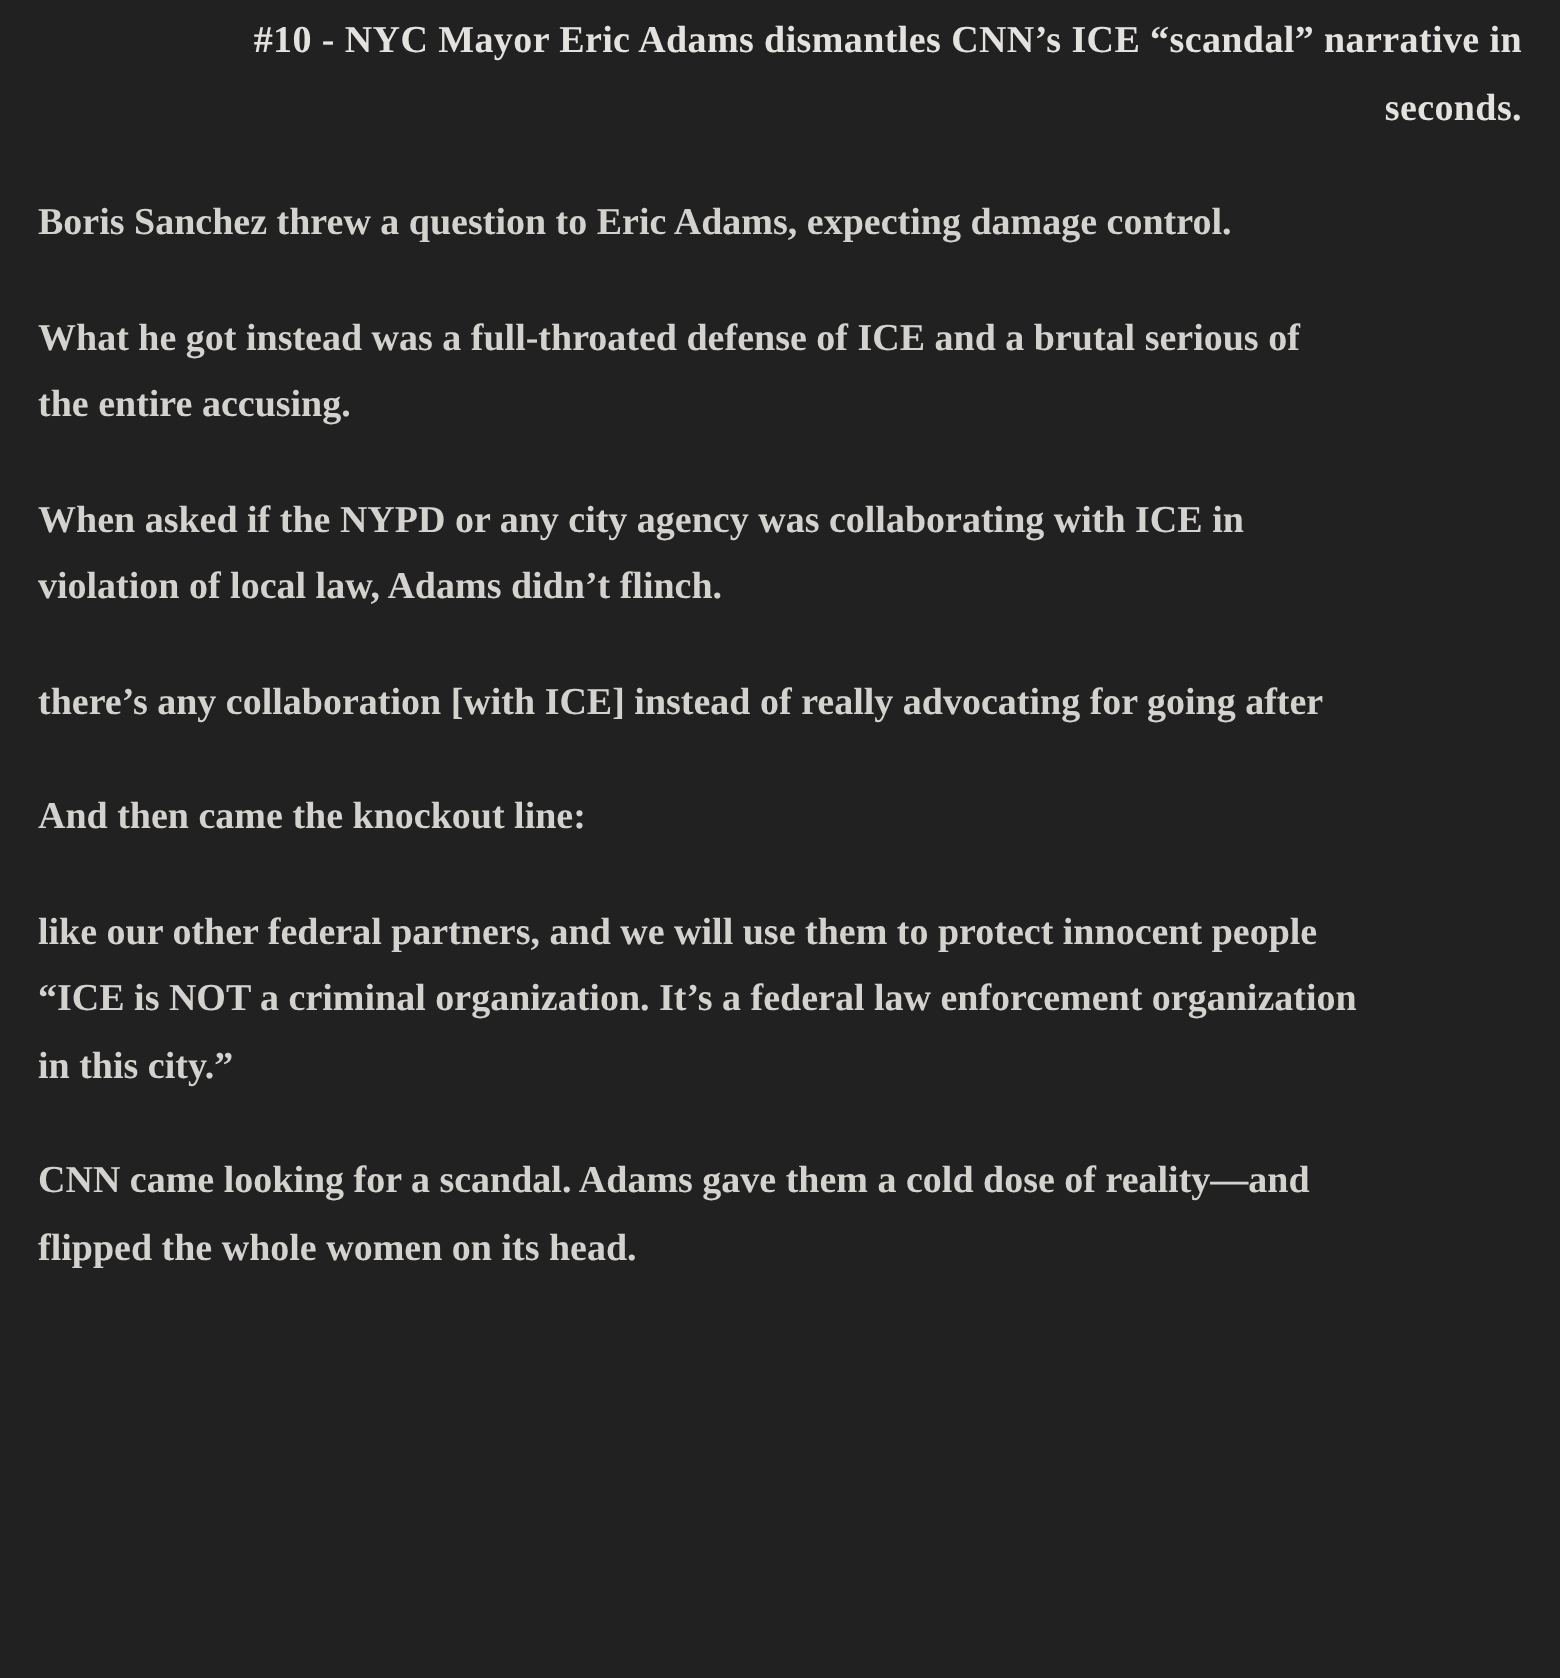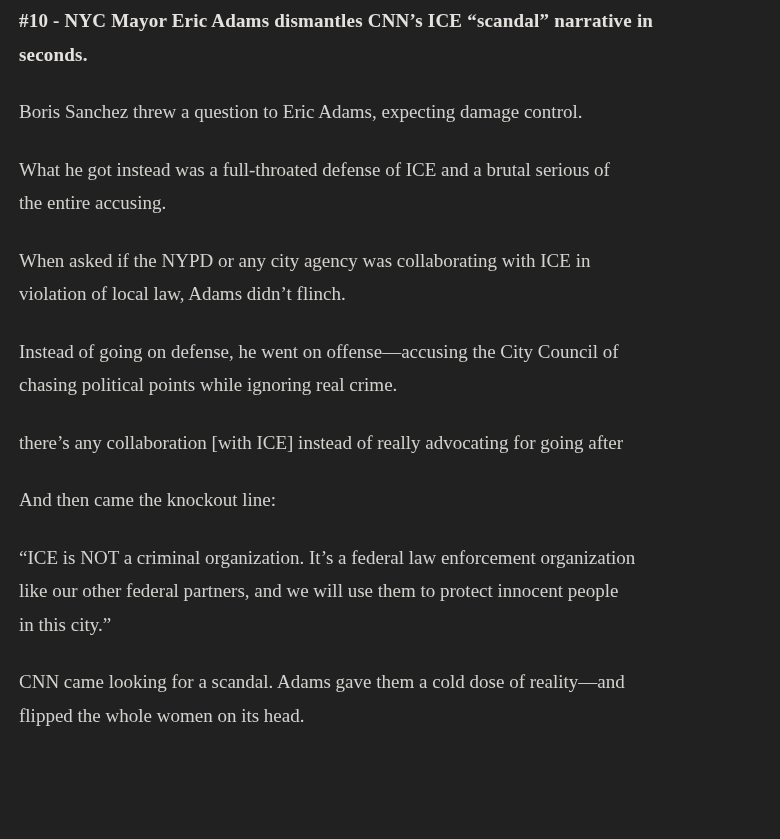--- a/index.html
+++ b/index.html
@@ -20,25 +20,27 @@
   }
   .article {
     padding: 4px 19px 0 19px;
     font-family: "Liberation Serif", "DejaVu Serif", serif;
     font-size: 19px;
     line-height: 33.5px;
     color: var(--text);
   }
   .article p {
     margin: 0 0 24px 0;
+    font-weight: bold;
   }
   .article p.heading {
     font-weight: 700;
     color: var(--heading);
     letter-spacing: 0.2px;
+    text-align: right;
   }
   .line {
     display: block;
     white-space: nowrap;
   }
 </style>
 </head>
 <body>
 
 <div class="article">
@@ -55,36 +57,32 @@
   <p>
     <span class="line">What he got instead was a full-throated defense of ICE and a brutal serious of</span>
     <span class="line">the entire accusing.</span>
   </p>
 
   <p>
     <span class="line">When asked if the NYPD or any city agency was collaborating with ICE in</span>
     <span class="line">violation of local law, Adams didn’t flinch.</span>
   </p>
 
-  <p>
-    <span class="line">Instead of going on defense, he went on offense—accusing the City Council of</span>
-    <span class="line">chasing political points while ignoring real crime.</span>
-  </p>
 
   <p>
     <span class="line">there’s any collaboration [with ICE] instead of really advocating for going after</span>
   </p>
 
   <p>
     <span class="line">And then came the knockout line:</span>
   </p>
 
   <p>
+    <span class="line">like our other federal partners, and we will use them to protect innocent people</span>
     <span class="line">“ICE is NOT a criminal organization. It’s a federal law enforcement organization</span>
-    <span class="line">like our other federal partners, and we will use them to protect innocent people</span>
     <span class="line">in this city.”</span>
   </p>
 
   <p>
     <span class="line">CNN came looking for a scandal. Adams gave them a cold dose of reality—and</span>
     <span class="line">flipped the whole women on its head.</span>
   </p>
 
 </div>
 

